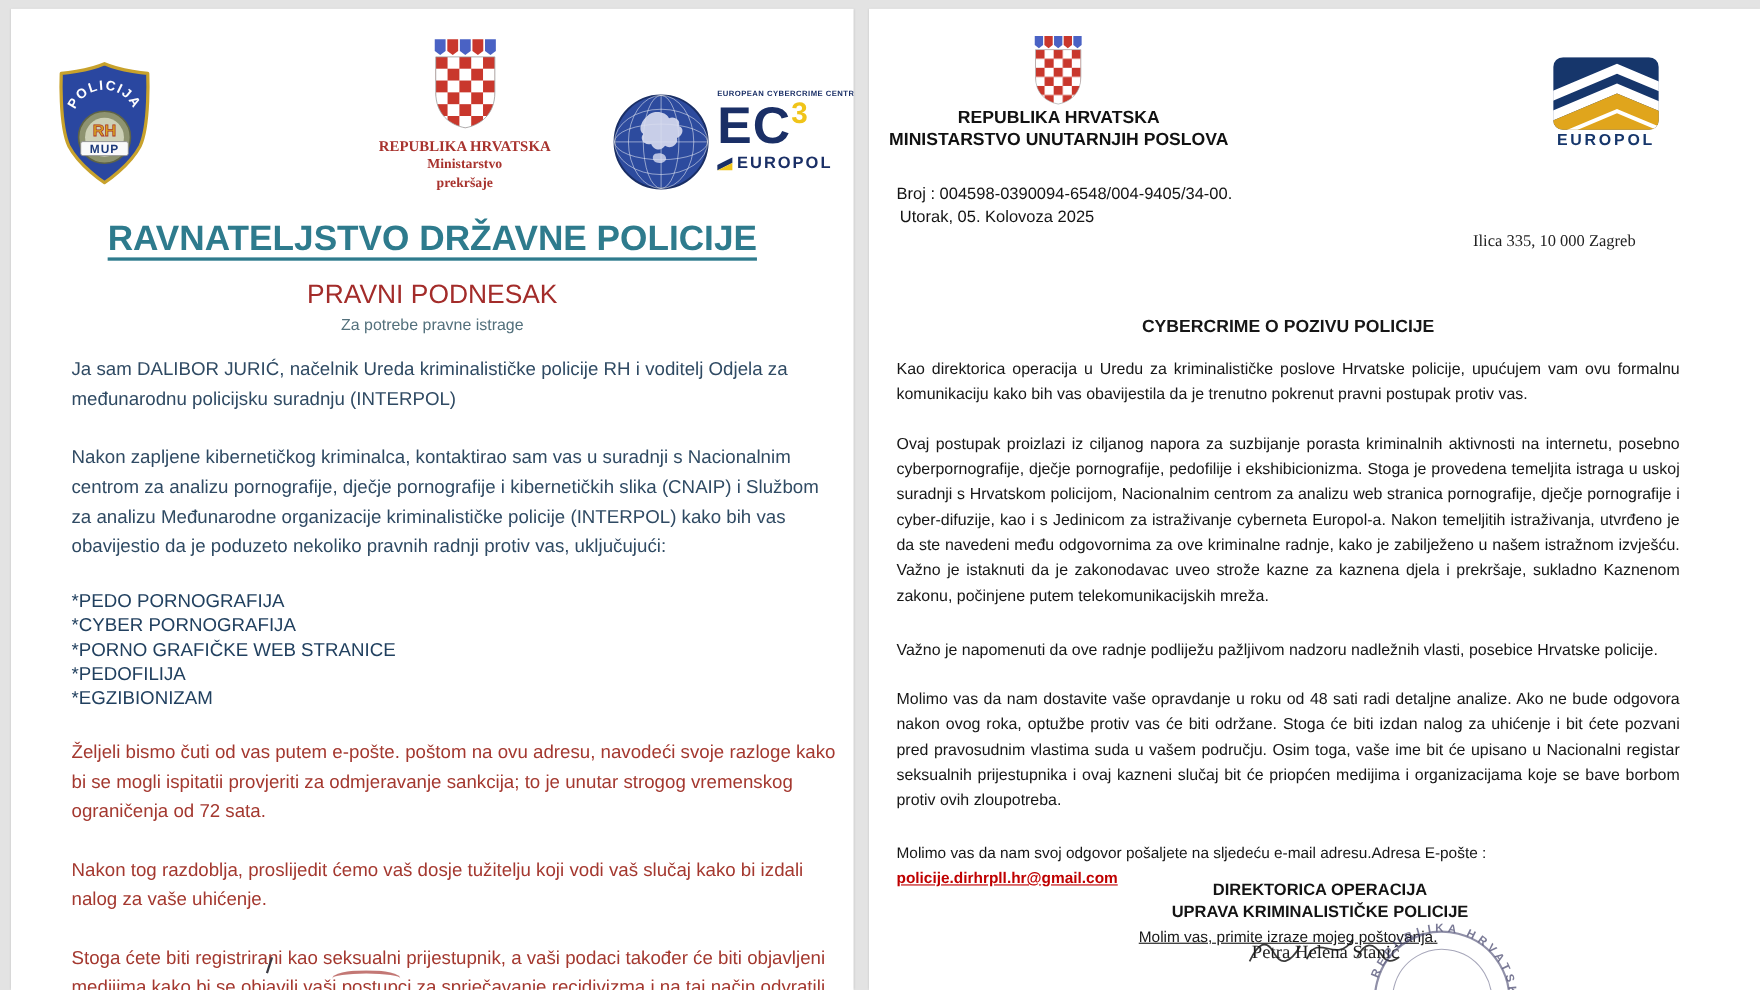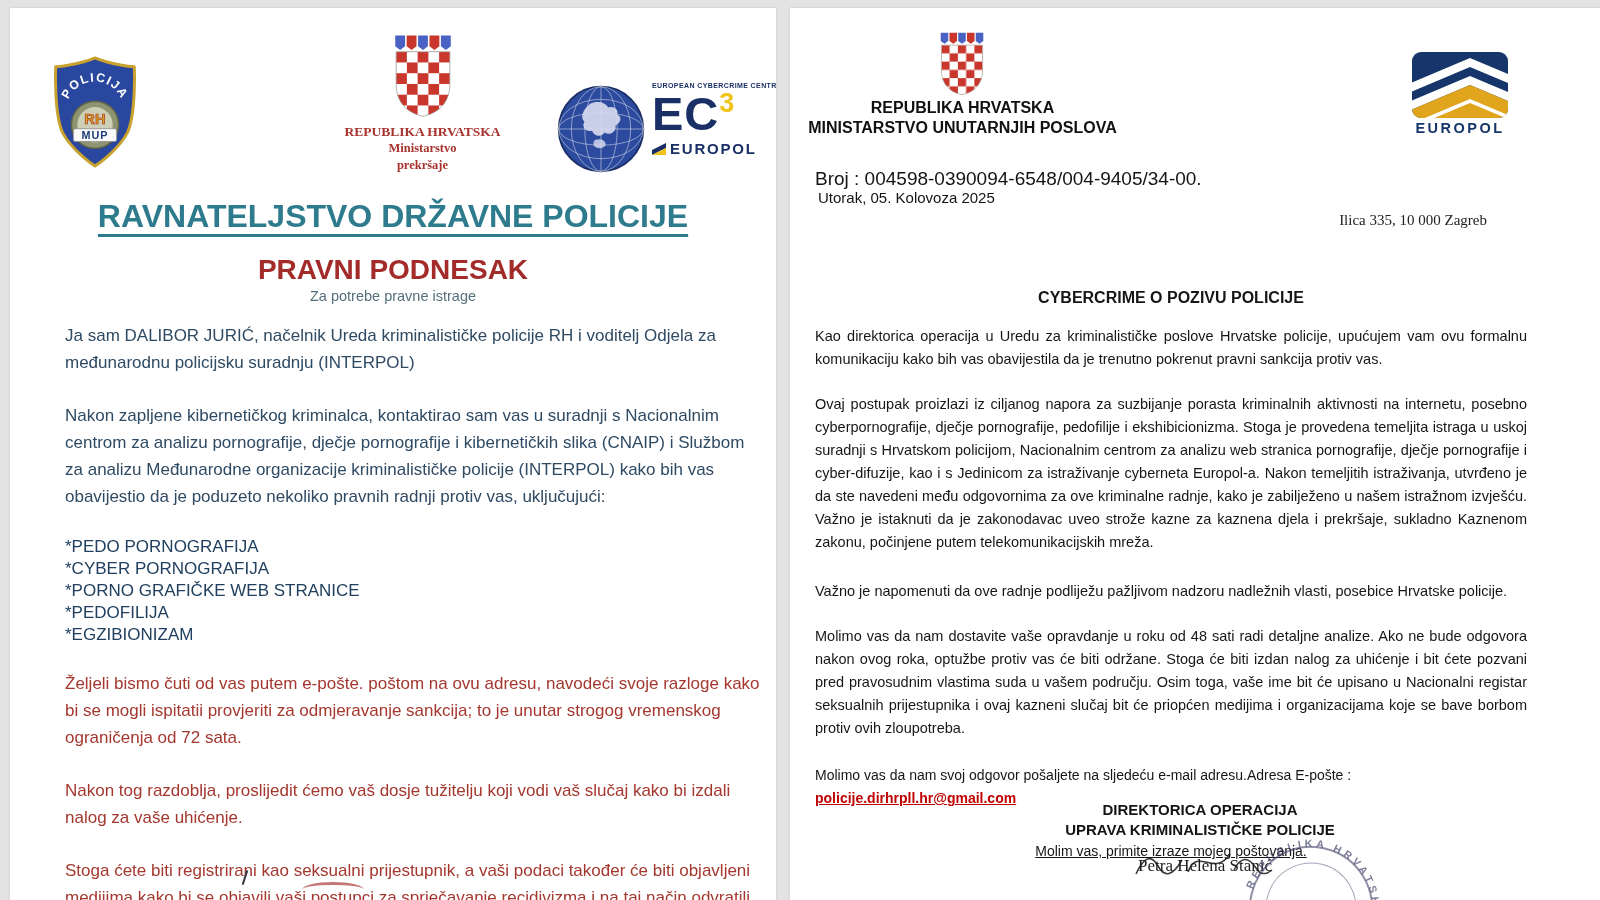--- a/index.html
+++ b/index.html
@@ -21,42 +21,42 @@
   .ec3-top{font-size:7px;letter-spacing:.4px;color:#1a2f66;font-weight:bold;white-space:nowrap;}
   .ec3-main{margin-top:1px;line-height:1;}
   .ec3-ec{font-size:47px;font-weight:900;color:#1a2f66;letter-spacing:1px;}
   .ec3-sup{font-size:27px;font-weight:900;color:#f0c419;vertical-align:18px;}
   .ec3-bot{margin-top:3px;display:flex;align-items:center;gap:4px;}
   .ec3-bot span{font-size:15px;font-weight:bold;color:#1a2f66;letter-spacing:1.8px;}
   .lp-title{position:absolute;left:0;top:190px;width:100%;text-align:center;
     font-size:32px;font-weight:bold;color:#2e7b8d;
     text-decoration:underline;text-decoration-thickness:2.5px;text-underline-offset:7px;}
   .lp-doctype{position:absolute;left:0;top:246px;width:100%;text-align:center;
-    font-size:28px;font-weight:bold;color:#a32c2a;}
+    font-size:24px;font-weight:normal;color:#a32c2a;}
   .lp-purpose{position:absolute;left:0;top:280px;width:100%;text-align:center;
     font-size:14.5px;color:#53707c;}
   .lp-body{position:absolute;left:55px;top:314px;width:698px;
     font-size:17px;line-height:27px;color:#2f4a63;}
   .lp-body p{margin:0 0 26px;}
   .lp-list{margin:0 0 24px;font-weight:normal;color:#21405f;line-height:22px;}
   .lp-body .red{color:#a4382f;}
   .slash-mark{position:absolute;left:234px;top:862px;width:2px;height:15px;
     background:#3a3a44;transform:rotate(18deg);}
   .stamp-sliver{position:absolute;left:292px;top:874px;width:62px;height:12px;
     border-top:3px solid rgba(170,62,58,.7);border-radius:50%;}
 
   
   .rp-header{position:relative;height:240px;}
   .rp-coat{position:absolute;left:149px;top:22px;width:46px;height:66px;}
   .rp-ministry{position:absolute;left:0;top:90px;width:345px;text-align:center;
     font-size:16px;font-weight:bold;color:#111;line-height:20px;}
   .rp-europol{position:absolute;left:622px;top:44px;width:96px;text-align:center;}
   .europol-svg{width:96px;height:66px;display:block;}
   .europol-label{margin-top:2px;font-size:14.5px;font-weight:bold;color:#16366b;letter-spacing:2.5px;}
-  .rp-ref{position:absolute;left:25px;top:160px;font-size:19px;color:#141414;}
+  .rp-ref{position:absolute;left:25px;top:160px;font-size:15px;color:#141414;}
   .rp-date{position:absolute;left:28px;top:181px;font-size:15px;color:#141414;}
   .rp-address{position:absolute;right:113px;top:204px;font-family:"Liberation Serif",serif;
     font-size:15px;color:#222;}
   .rp-body{position:absolute;left:25px;top:278px;width:712px;
     font-size:14.5px;line-height:23px;color:#161616;text-align:justify;}
   .rp-heading{text-align:center;font-weight:bold;font-size:16px;margin:0;}
   .rp-body p{margin:0;}
   .mt1{margin-top:16px !important;}
   .mt2{margin-top:22px !important;}
   .mt3{margin-top:26px !important;}
@@ -210,21 +210,21 @@
       <div class="europol-label">EUROPOL</div>
     </div>
 
     <div class="rp-ref">Broj : 004598-0390094-6548/004-9405/34-00.</div>
     <div class="rp-date">Utorak, 05. Kolovoza 2025</div>
     <div class="rp-address">Ilica 335, 10 000 Zagreb</div>
   </div>
 
   <div class="rp-body">
     <p class="rp-heading">CYBERCRIME O POZIVU POLICIJE</p>
-    <p class="mt1">Kao direktorica operacija u Uredu za kriminalističke poslove Hrvatske policije, upućujem vam ovu formalnu komunikaciju kako bih vas obavijestila da je trenutno pokrenut pravni sankcija protiv vas.</p>
+    <p class="mt1">Kao direktorica operacija u Uredu za kriminalističke poslove Hrvatske policije, upućujem vam ovu formalnu komunikaciju kako bih vas obavijestila da je trenutno pokrenut pravni postupak protiv vas.</p>
     <p class="mt2">Ovaj postupak proizlazi iz ciljanog napora za suzbijanje porasta kriminalnih aktivnosti na internetu, posebno cyberpornografije, dječje pornografije, pedofilije i ekshibicionizma. Stoga je provedena temeljita istraga u uskoj suradnji s Hrvatskom policijom, Nacionalnim centrom za analizu web stranica pornografije, dječje pornografije i cyber-difuzije, kao i s Jedinicom za istraživanje cyberneta Europol-a. Nakon temeljitih istraživanja, utvrđeno je da ste navedeni među odgovornima za ove kriminalne radnje, kako je zabilježeno u našem istražnom izvješću. Važno je istaknuti da je zakonodavac uveo strože kazne za kaznena djela i prekršaje, sukladno Kaznenom zakonu, počinjene putem telekomunikacijskih mreža.</p>
     <p class="mt3">Važno je napomenuti da ove radnje podliježu pažljivom nadzoru nadležnih vlasti, posebice Hrvatske policije.</p>
     <p class="mt2">Molimo vas da nam dostavite vaše opravdanje u roku od 48 sati radi detaljne analize. Ako ne bude odgovora nakon ovog roka, optužbe protiv vas će biti održane. Stoga će biti izdan nalog za uhićenje i bit ćete pozvani pred pravosudnim vlastima suda u vašem području. Osim toga, vaše ime bit će upisano u Nacionalni registar seksualnih prijestupnika i ovaj kazneni slučaj bit će priopćen medijima i organizacijama koje se bave borbom protiv ovih zloupotreba.</p>
     <div class="rp-email">
       <span>Molimo vas da nam svoj odgovor pošaljete na sljedeću e-mail adresu.Adresa E-pošte : </span><a class="email-link">policije.dirhrpll.hr@gmail.com</a>
     </div>
     <div class="rp-closing">Molim vas, primite izraze mojeg poštovanja.</div>
   </div>
 
   <div class="rp-sig-roles">

